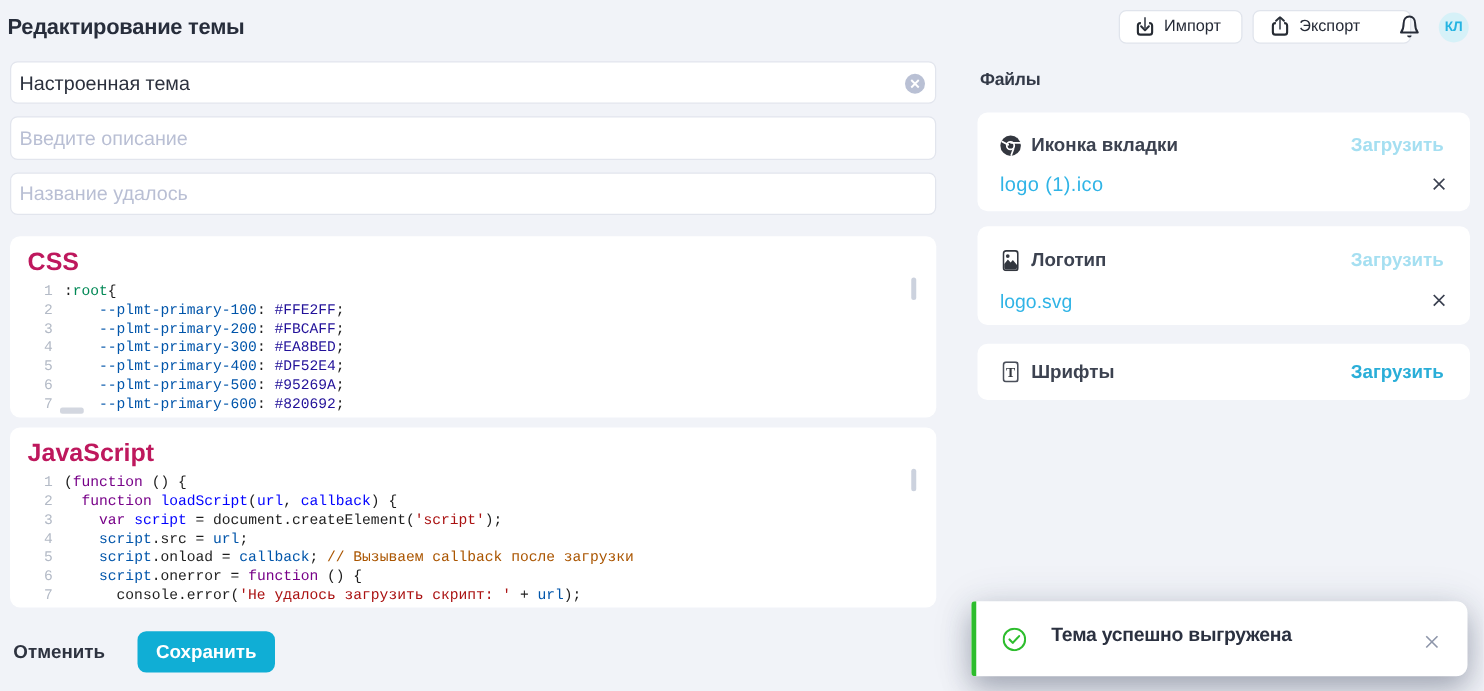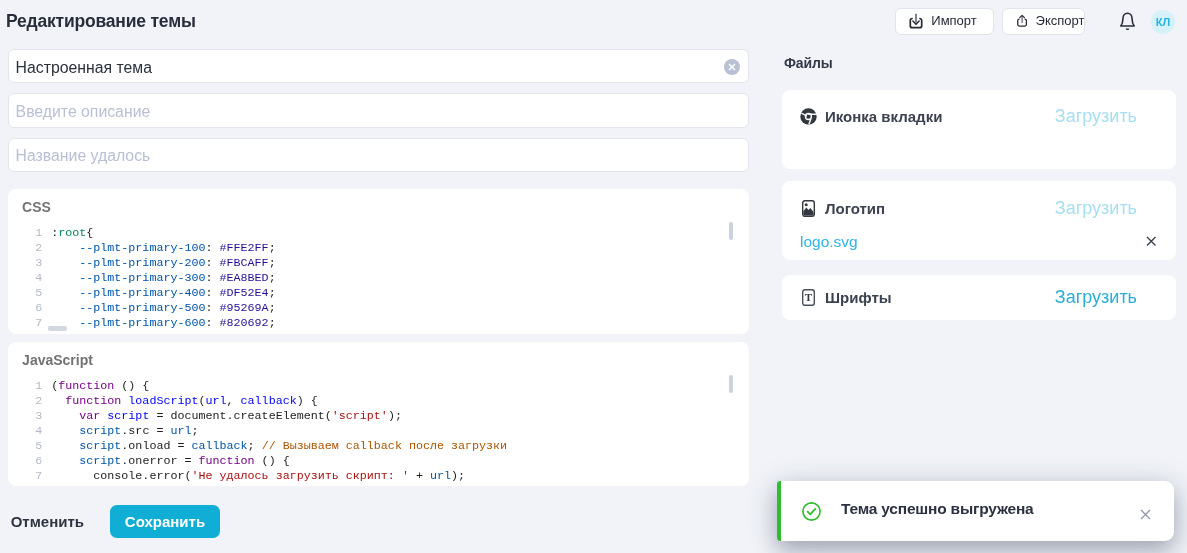--- a/index.html
+++ b/index.html
@@ -3,34 +3,34 @@
 <meta charset="utf-8">
 <style>
 * { margin:0; padding:0; box-sizing:border-box; }
 html,body { width:1187px; height:553px; }
 body { font-family:"Liberation Sans",sans-serif; background:#f1f3f8; position:relative; overflow:hidden; }
 .abs { position:absolute; }
 .h1 { left:6px; top:11px; font-size:17.5px; font-weight:600; color:#272d3b; letter-spacing:-0.2px; }
 .topbtn { position:absolute; top:7.5px; height:27.5px; background:#fff; border:1px solid #e0e4ec; border-radius:6px; display:flex; align-items:center; font-size:13px; font-weight:500; color:#262b37; }
 .topbtn svg { margin-right:7px; } .topbtn span { position:relative; top:-1px; }
 #btn-import { left:894.8px; width:99px; padding-left:12.5px; }
-#btn-export { left:1002.4px; width:83px; padding-left:13px; }
+#btn-export { left:1002.4px; width:127px; padding-left:13px; }
 .bell { left:1119px; top:12px; }
 .avatar { left:1151px; top:9.5px; width:24px; height:24px; border-radius:50%; background:#d6f1f8; color:#25b4e2; font-size:11px; font-weight:700; display:flex; align-items:center; justify-content:center; }
 .input { left:7.6px; width:741px; height:34.6px; background:#fff; border:1px solid #e2e5ed; border-radius:6px; font-size:15.8px; display:flex; align-items:center; padding-left:7px; padding-top:3px; color:#2b303d; }
 .input .ph { color:#b9bfd4; }
 #in1 { top:48.9px; }
 #in2 { top:93.3px; }
 #in3 { top:137.6px; }
 .clear { position:absolute; right:7.5px; top:9px; width:16.5px; height:16.5px; border-radius:50%; background:#b9c0d4; }
 .clear svg { display:block; margin:4.2px auto; }
 .card { position:absolute; left:7.6px; width:741.5px; background:#fff; border-radius:8px; }
 #css-card { top:189px; height:144.5px; }
 #js-card { top:342.3px; height:144px; }
-.code-title { position:absolute; left:14.5px; top:10px; font-size:14px; font-weight:700; color:#737373; }
+.code-title { position:absolute; left:14.5px; top:10px; font-size:20px; font-weight:700; color:#be185d; }
 .code { position:absolute; top:36.6px; left:0; right:0; font-family:"Liberation Mono",monospace; font-size:11.7px; line-height:15.1px; white-space:pre; }
 .gutter { position:absolute; left:0; top:0; width:34.7px; text-align:right; color:#b3bac6; }
 .lines { position:absolute; left:43.6px; top:0; color:#1d1d1d; }
 .k { color:#708; } 
 .d { color:#00f; } 
 .v2 { color:#05a; } 
 .at { color:#219; } 
 .st { color:#a11; } 
 .cm { color:#a50; } 
 .v3 { color:#085; } 
@@ -39,21 +39,21 @@
 .cancel { left:10.7px; top:513px; font-size:15px; font-weight:600; color:#2e3340; }
 .save { left:110px; top:504.5px; width:110px; height:33.4px; background:#10aed5; border-radius:7px; color:#fff; font-size:15px; font-weight:700; display:flex; align-items:center; justify-content:center; }
 .files-h { left:784px; top:54.5px; font-size:14px; font-weight:600; letter-spacing:-0.15px; color:#333947; }
 .fcard { position:absolute; left:782px; width:394px; background:#fff; border-radius:8px;padding-left:28px; }
 #fc1 { top:89.5px; height:79.5px; }
 #fc2 { top:181px; height:79px; }
 #fc3 { top:274.5px; height:45px; }
 .frow { position:absolute; left:18px; right:20px; display:flex; align-items:center; }
 .ficon { width:17px; display:flex; justify-content:center; margin-right:8px; }
 .ftitle { font-size:15px; font-weight:600; color:#3c4250; }
-.fload { margin-left:auto; margin-right:19px; font-size:18px; font-weight:400; }
+.fload { margin-left:auto; margin-right:1px; font-size:15px; font-weight:700; }
 .pale { color:#a5dff1; }
 .active { color:#2aaed8; }
 .flink-row { position:absolute; left:18px; right:20px; display:flex; align-items:center; }
 .flink { font-size:16px; color:#30b4e6; }
 .fx { margin-left:auto; }
 .toast { position:absolute; left:777px; top:480.5px; width:397px; height:60.3px; background:#fff; border-radius:3px 9px 9px 3px; box-shadow:0 10px 22px rgba(45,55,80,0.35), 0 2px 34px rgba(45,55,80,0.12); overflow:hidden; }
 .toast .bar { position:absolute; left:0; top:0; width:4px; height:100%; background:#2dbd2d; }
 .toast .chk { position:absolute; left:24.5px; top:21px; }
 .toast .msg { position:absolute; left:64px; top:-2px; height:100%; display:flex; align-items:center; font-size:15.5px; letter-spacing:-0.2px; font-weight:600; color:#2b3140; }
 .toast .tx { position:absolute; right:23px; top:25px; }
@@ -156,20 +156,26 @@
     <div class="ficon">
       <svg width="17" height="17" viewBox="0 0 17 17">
         <circle cx="8.5" cy="8.5" r="8.2" fill="#33373f"></circle>
         <circle cx="8.4" cy="8.5" r="3.0" fill="none" stroke="#fff" stroke-width="1.4"></circle>
         <path d="M8.3 6.2 L16.9 6.2 M1.2 5 L7 8.1 M11 10.6 L8.8 16.6" stroke="#fff" stroke-width="1.4"></path>
       </svg>
     </div>
     <div class="ftitle">Иконка вкладки</div>
     <div class="fload pale">Загрузить</div>
   </div>
+  <div class="flink-row" style="top:51px; height:16px;">
+    <div class="flink" style="letter-spacing:0.3px;">logo (1).ico</div>
+    <div class="fx"><svg width="10.5" height="10.5" viewBox="0 0 10.5 10.5">
+          <path d="M1 1 L9.5 9.5 M9.5 1 L1 9.5" stroke="#3a4050" stroke-width="1.4"></path>
+        </svg></div>
+  </div>
 </div>
 
 <div class="fcard" id="fc2">
   <div class="frow" style="top:16px; height:22px;">
     <div class="ficon">
       <svg width="13" height="17" viewBox="0 0 13 17">
         <rect x="0.7" y="0.7" width="11.6" height="15.6" rx="2.2" fill="none" stroke="#33373f" stroke-width="1.4"></rect>
         <circle cx="4.2" cy="4.8" r="1.5" fill="#33373f"></circle>
         <path d="M1.4 11.2 L4.3 7.6 L6.5 10 L8.3 7.9 L11.6 11.9 L11.6 13.9 Q11.6 15.6 9.9 15.6 L3.1 15.6 Q1.4 15.6 1.4 13.9 Z" fill="#33373f"></path>
       </svg>

